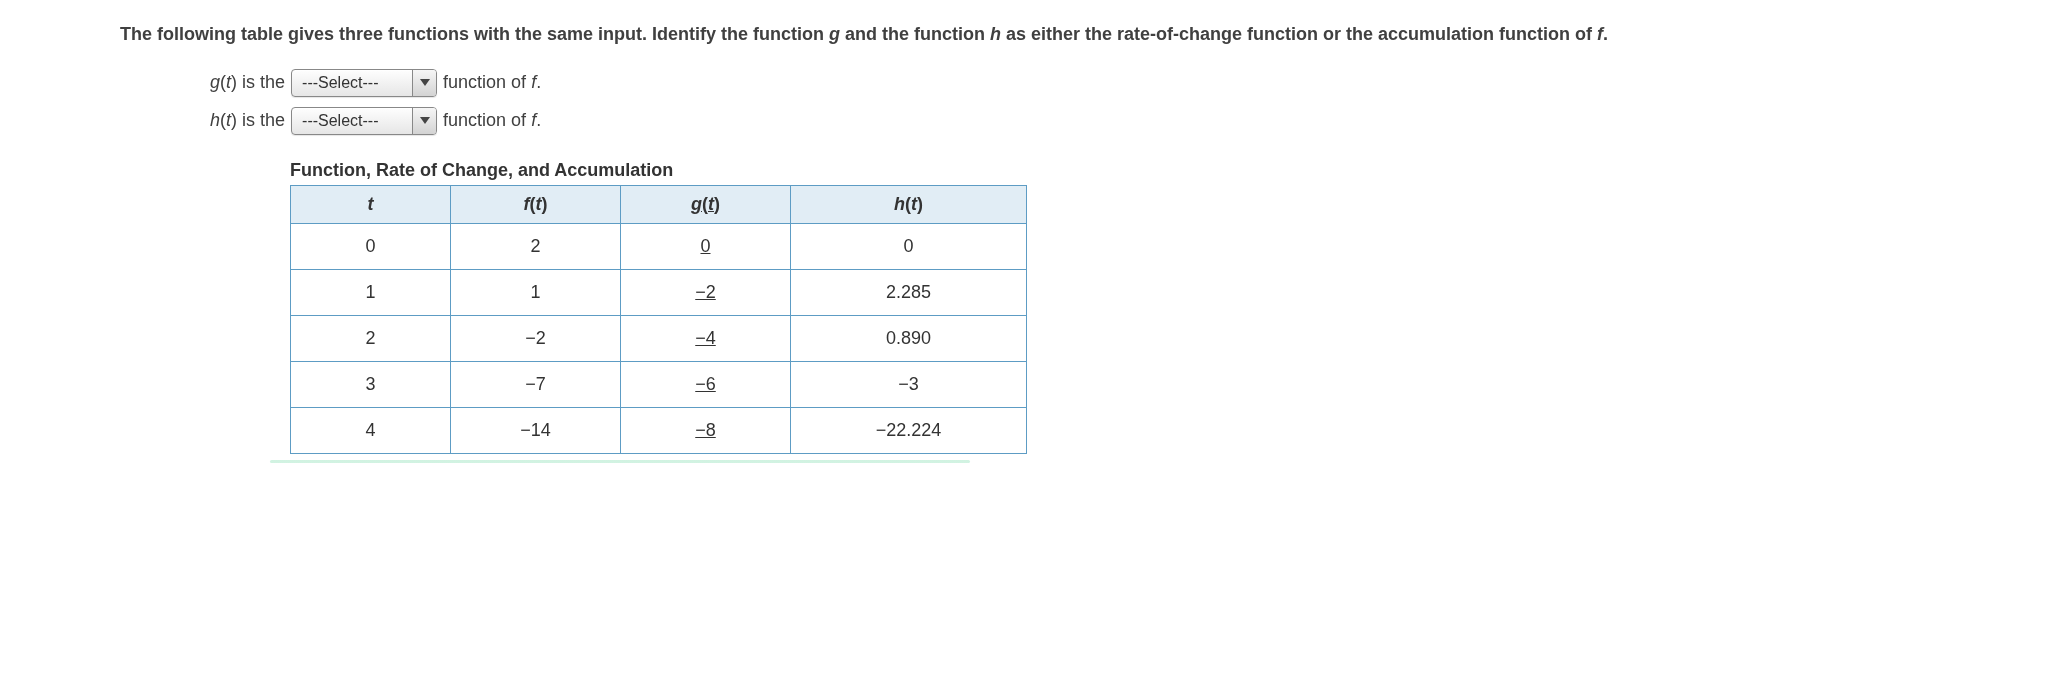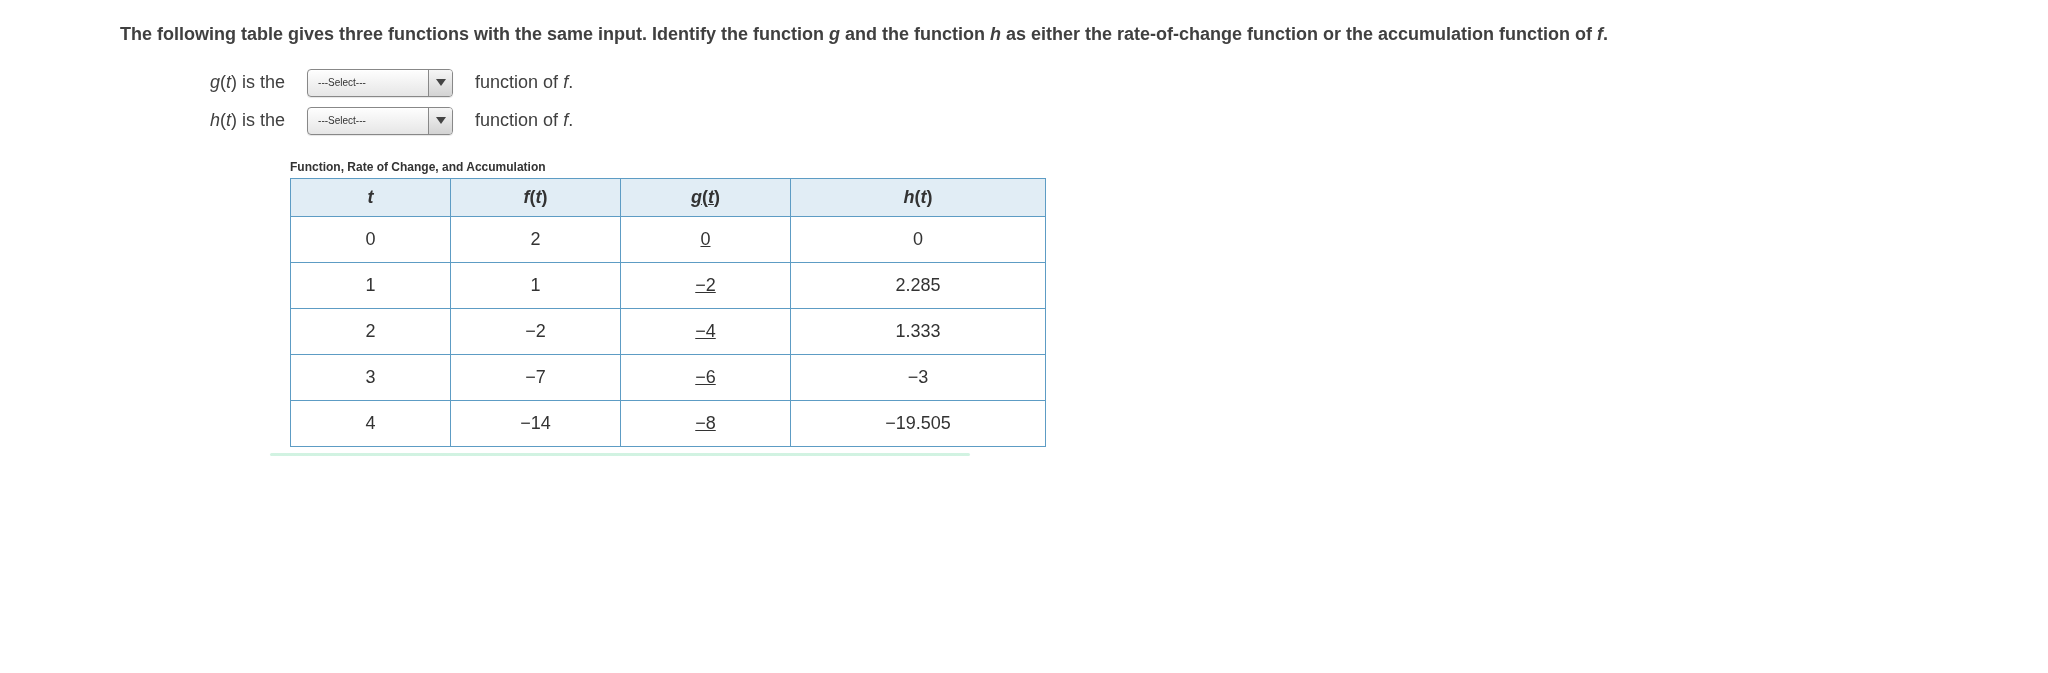--- a/index.html
+++ b/index.html
@@ -23,37 +23,37 @@
       font-family: Verdana, Geneva, sans-serif;
     }
     .statements {
       margin-left: 90px;
       margin-bottom: 25px;
     }
     .stmt-row {
       display: flex;
       align-items: center;
       margin-bottom: 10px;
-      gap: 22px;
+      gap: 6px;
     }
     .select-wrap {
       display: inline-flex;
       align-items: stretch;
       border: 1px solid #888;
       border-radius: 4px;
       background: linear-gradient(#fefefe, #e6e6e6);
       height: 28px;
       overflow: hidden;
       box-shadow: inset 0 1px 0 #fff, 0 1px 1px rgba(0,0,0,0.1);
     }
     .select-text {
       padding: 4px 10px;
       display: flex;
       align-items: center;
-      font-size: 10px;
+      font-size: 16px;
       color: #333;
       min-width: 120px;
     }
     .select-btn {
       background: linear-gradient(#f6f6f6, #d3d3d3);
       border-left: 1px solid #888;
       width: 24px;
       display: flex;
       align-items: center;
       justify-content: center;
@@ -61,21 +61,21 @@
     .select-btn svg {
       display: block;
     }
     .table-section {
       margin-left: 170px;
     }
     .table-title {
       font-weight: bold;
       color: #333;
       margin-bottom: 4px;
-      font-size: 12px;
+      font-size: 18px;
     }
     table.data {
       border-collapse: collapse;
     }
     table.data th {
       background: #e1edf5;
       border: 1px solid #5d9cc4;
       padding: 8px 0;
       text-align: center;
       font-weight: bold;
@@ -91,21 +91,21 @@
       font-size: 18px;
       background: #fff;
     }
     table.data th:nth-child(1),
     table.data td:nth-child(1) { width: 160px; }
     table.data th:nth-child(2),
     table.data td:nth-child(2) { width: 170px; }
     table.data th:nth-child(3),
     table.data td:nth-child(3) { width: 170px; text-decoration: underline; }
     table.data th:nth-child(4),
-    table.data td:nth-child(4) { width: 255px; }
+    table.data td:nth-child(4) { width: 236px; }
     .neg { color: #c0392b; }
     .green-line {
       height: 3px;
       background: linear-gradient(90deg, #8de0b6 0%, #8de0b6 100%);
       border-radius: 2px;
       margin-top: 6px;
       width: 700px;
       opacity: 0.4;
       margin-left: -20px;
     }
@@ -180,30 +180,30 @@
         <tr>
           <td>1</td>
           <td>1</td>
           <td class="neg">−2</td>
           <td>2.285</td>
         </tr>
         <tr>
           <td>2</td>
           <td class="neg">−2</td>
           <td class="neg">−4</td>
-          <td>1.333</td>
+          <td>0.890</td>
         </tr>
         <tr>
           <td>3</td>
           <td class="neg">−7</td>
           <td class="neg">−6</td>
           <td class="neg">−3</td>
         </tr>
         <tr>
           <td>4</td>
           <td class="neg">−14</td>
           <td class="neg">−8</td>
-          <td class="neg">−19.505</td>
+          <td class="neg">−22.224</td>
         </tr>
       </tbody>
   </table>
   <div class="green-line"></div>
 </div>
 
 </body></html>

